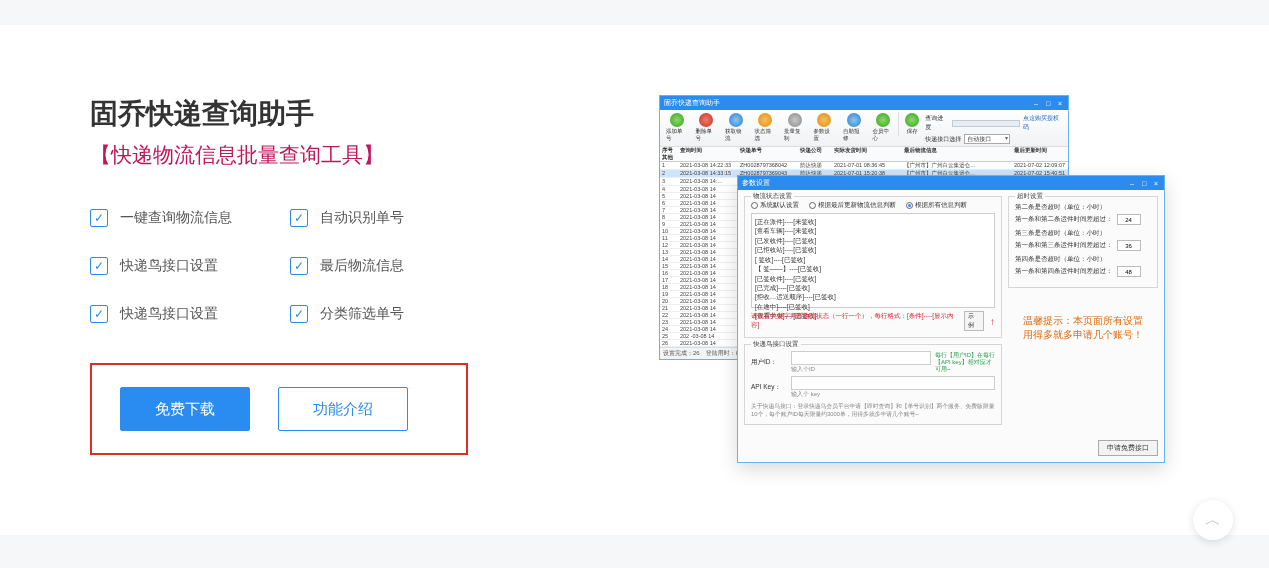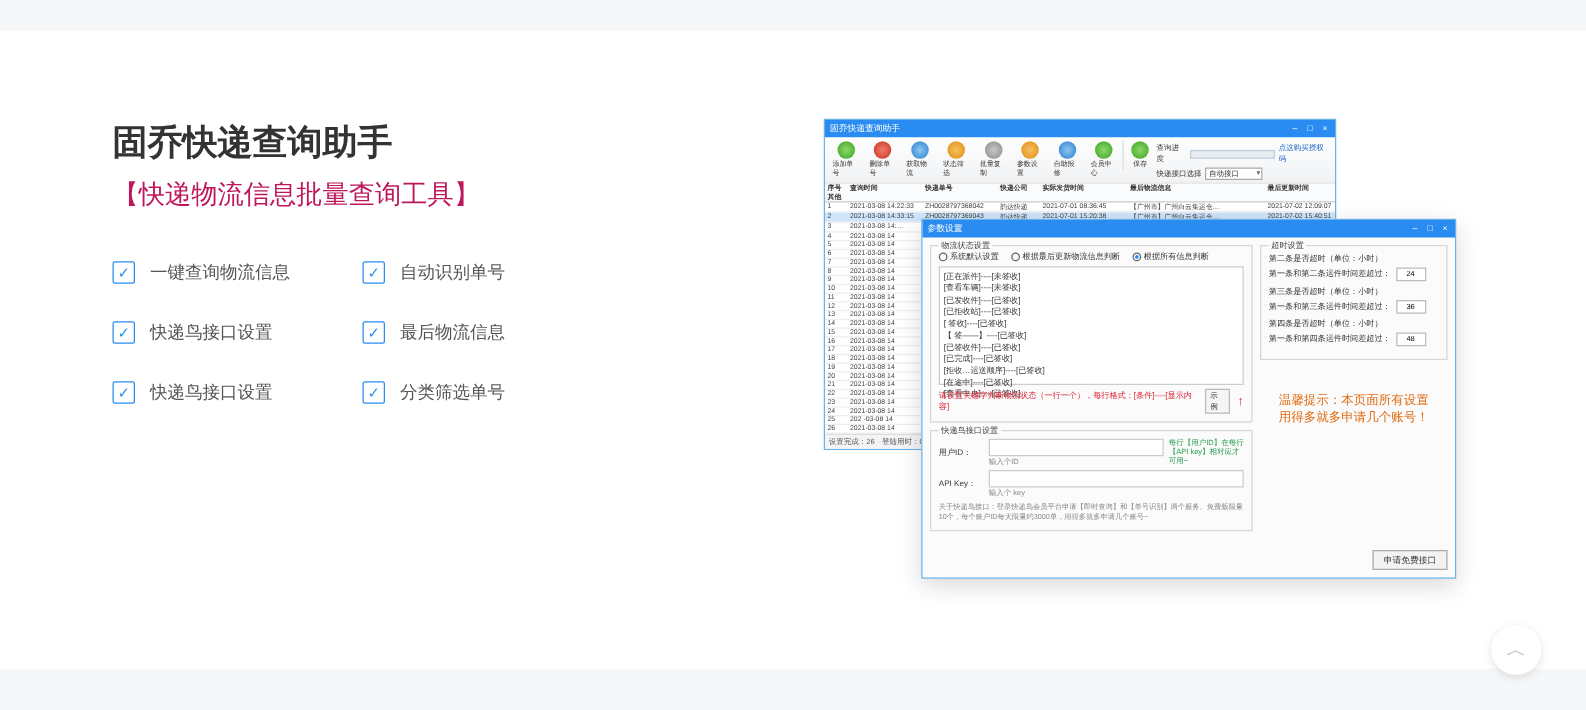--- a/index.html
+++ b/index.html
@@ -239,20 +239,24 @@
         <div class="feature">
           <span class="checkbox">✓</span>
           <span>快递鸟接口设置</span>
         </div>
         <div class="feature">
           <span class="checkbox">✓</span>
           <span>分类筛选单号</span>
         </div>
       </div>
 
+    <div class="buttons-box">
+      <div class="btn btn-primary">免费下载</div>
+      <div class="btn btn-outline">功能介绍</div>
+    </div>
   </div>
 
   <div class="right">
     <div class="app-window">
       <div class="titlebar">
         <span>固乔快递查询助手</span>
         <span class="win-ctrls">
           <span class="win-ctrl">–</span>
           <span class="win-ctrl">□</span>
           <span class="win-ctrl">×</span>

